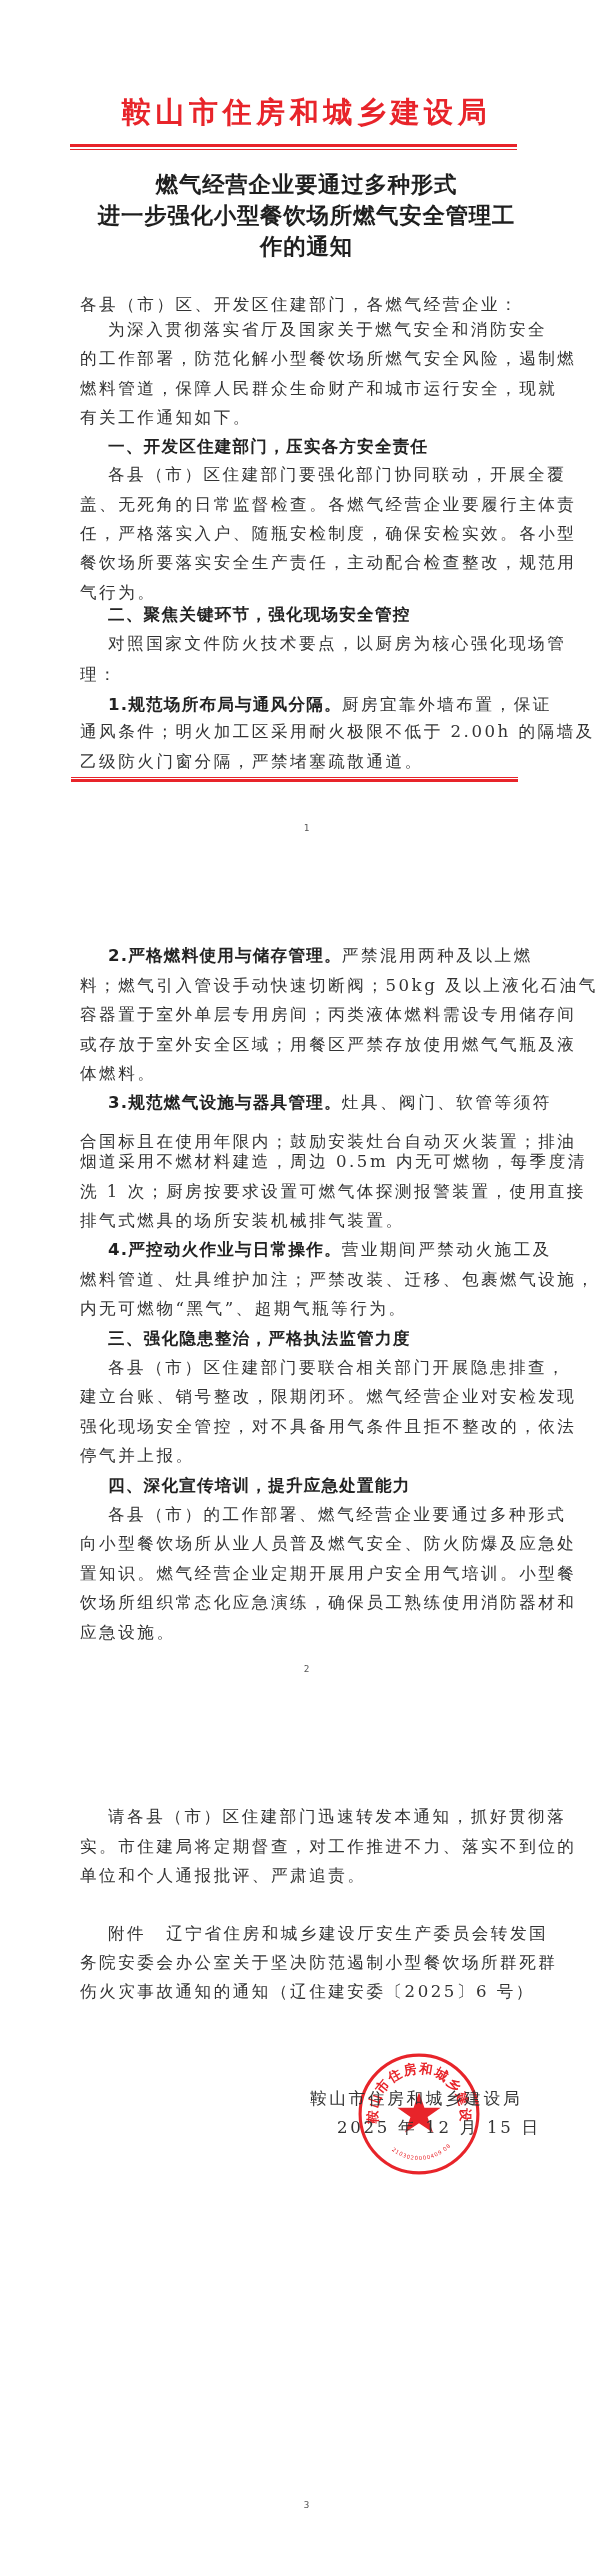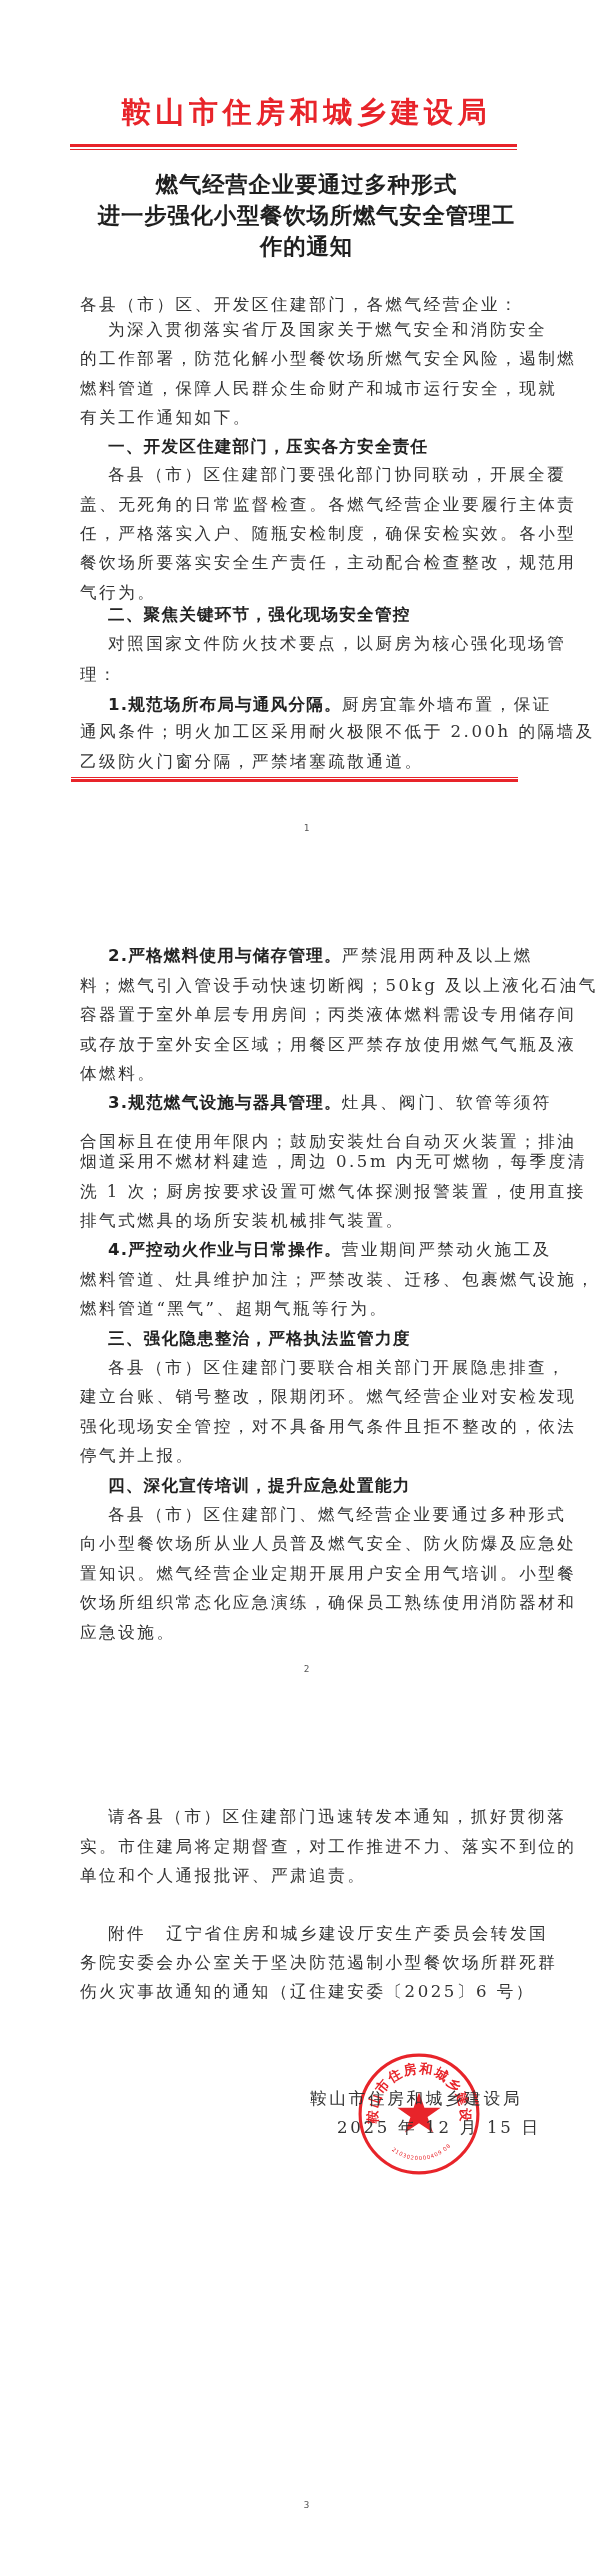--- a/index.html
+++ b/index.html
@@ -80,30 +80,30 @@
   </div>
   <div class="abs line" style="top:272px;margin-top:8px;">合国标且在使用年限内；鼓励安装灶台自动灭火装置；排油</div>
   <div class="abs line" style="top:300px;">烟道采用不燃材料建造，周边 0.5m 内无可燃物，每季度清</div>
   <div class="abs line" style="top:330px;">洗 1 次；厨房按要求设置可燃气体探测报警装置，使用直接</div>
   <div class="abs line" style="top:359px;">排气式燃具的场所安装机械排气装置。</div>
 
   <div class="abs line indent" style="top:388px;">
     <b class="lead">4.严控动火作业与日常操作。</b><span>营业期间严禁动火施工及</span>
   </div>
   <div class="abs line" style="top:418px;">燃料管道、灶具维护加注；严禁改装、迁移、包裹燃气设施，</div>
-  <div class="abs line" style="top:447px;">燃料管道“黑气”、超期气瓶等行为。</div>
+  <div class="abs line" style="top:447px;">内无可燃物“黑气”、超期气瓶等行为。</div>
 
   <div class="abs line indent heading" style="top:477px;">三、强化隐患整治，严格执法监管力度</div>
   <div class="abs line indent" style="top:506px;">各县（市）区住建部门要联合相关部门开展隐患排查，</div>
   <div class="abs line" style="top:535px;">建立台账、销号整改，限期闭环。燃气经营企业对安检发现</div>
   <div class="abs line" style="top:565px;">强化现场安全管控，对不具备用气条件且拒不整改的，依法</div>
   <div class="abs line" style="top:594px;">停气并上报。</div>
 
   <div class="abs line indent heading" style="top:624px;">四、深化宣传培训，提升应急处置能力</div>
-  <div class="abs line indent" style="top:653px;">各县（市）区住建部门、燃气经营企业要通过多种形式</div>
+  <div class="abs line indent" style="top:653px;">各县（市）的工作部署、燃气经营企业要通过多种形式</div>
   <div class="abs line" style="top:682px;">向小型餐饮场所从业人员普及燃气安全、防火防爆及应急处</div>
   <div class="abs line" style="top:712px;">置知识。燃气经营企业定期开展用户安全用气培训。小型餐</div>
   <div class="abs line" style="top:741px;">饮场所组织常态化应急演练，确保员工熟练使用消防器材和</div>
   <div class="abs line" style="top:771px;">应急设施。</div>
 
   <div class="abs page-num" style="top:812px;">2</div>
 </div>
 
 <div class="page" style="top:1702px;height:874px;">
   <div class="abs line indent" style="top:104px;">请各县（市）区住建部门迅速转发本通知，抓好贯彻落</div>

